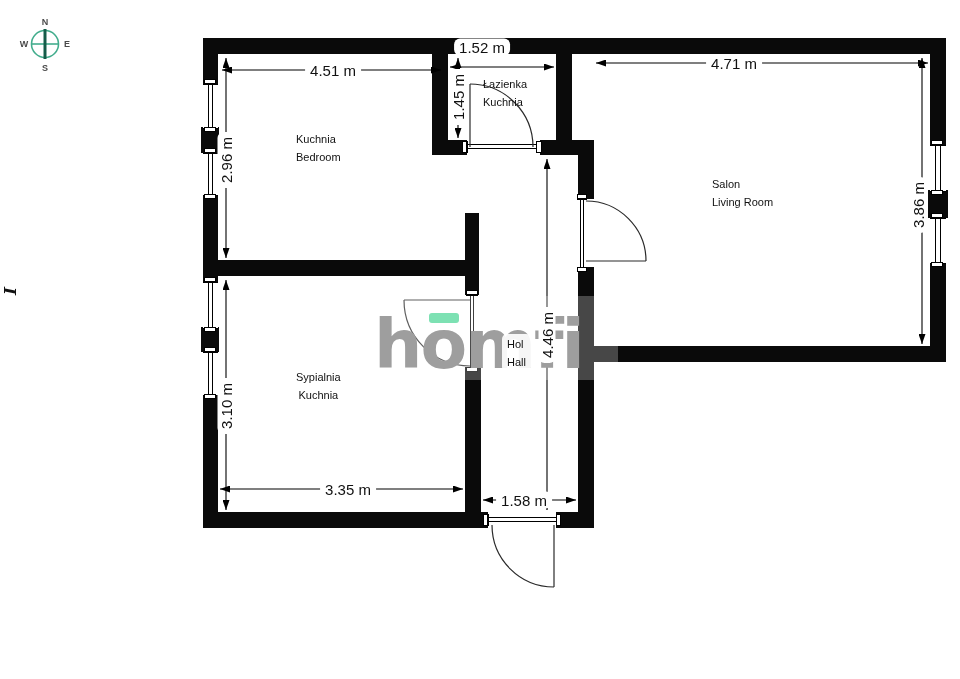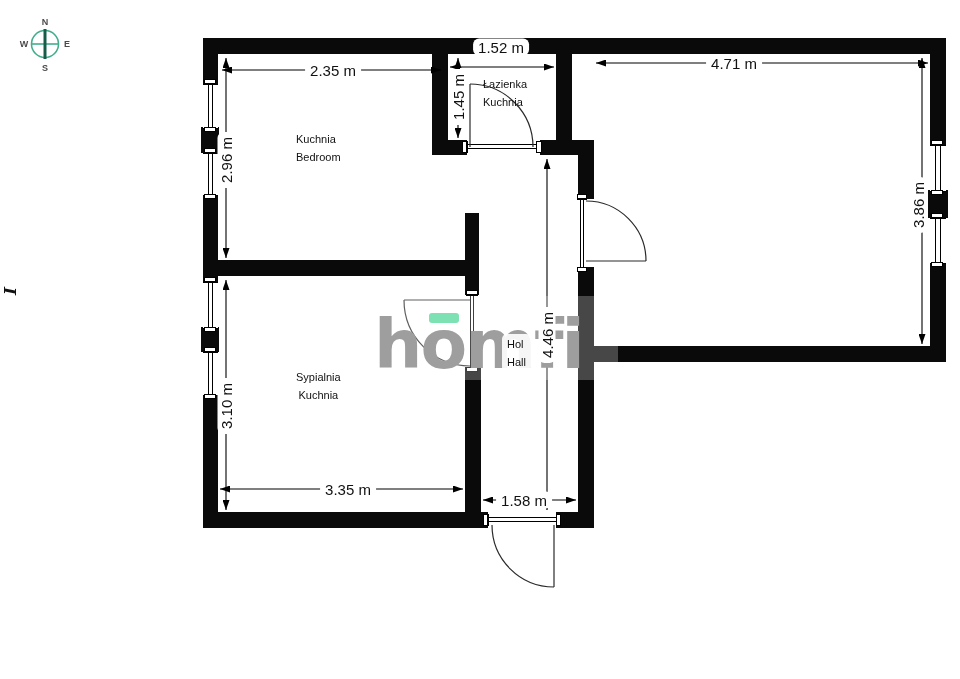--- a/index.html
+++ b/index.html
@@ -144,31 +144,35 @@
   </div>
 
   <div class="room-label" style="left:296px;top:130px;">
     <div>Kuchnia</div>
     <div>Bedroom</div>
   </div>
   <div class="room-label" style="left:483px;top:75px;">
     <div>Łazienka</div>
     <div>Kuchnia</div>
   </div>
+  <div class="room-label" style="left:712px;top:175px;">
+    <div>Salon</div>
+    <div>Living Room</div>
+  </div>
   <div class="room-label" style="left:296px;top:368px;text-align:center;">
     <div>Sypialnia</div>
     <div>Kuchnia</div>
   </div>
   <div class="room-label boxed" style="left:502px;top:322px;margin-top:12px;">
     <div>Hol</div>
     <div>Hall</div>
   </div>
 
-  <div class="dim" style="left:333px;top:70px;">2.35 m</div>
-  <div class="dim" style="left:501px;top:47px;text-align:right;">1.52 m</div>
+  <div class="dim" style="left:333px;top:70px;">4.51 m</div>
+  <div class="dim" style="left:482px;top:47px;text-align:right;">1.52 m</div>
   <div class="dim" style="left:734px;top:63px;">4.71 m</div>
   <div class="dim" style="left:348px;top:489px;">3.35 m</div>
   <div class="dim" style="left:524px;top:500px;">1.58 m</div>
   <div class="dim vert" style="left:226px;top:160px;">2.96 m</div>
   <div class="dim vert" style="left:458px;top:97px;">1.45 m</div>
   <div class="dim vert" style="left:918px;top:205px;">3.86 m</div>
   <div class="dim vert" style="left:226px;top:406px;">3.10 m</div>
   <div class="dim vert" style="left:547px;top:335px;">4.46 m</div>
 
 </div>

